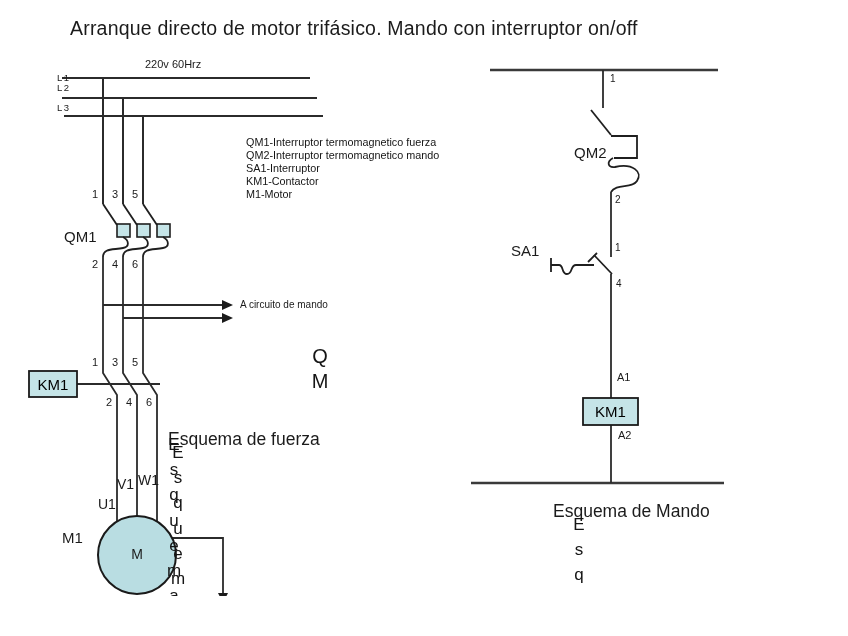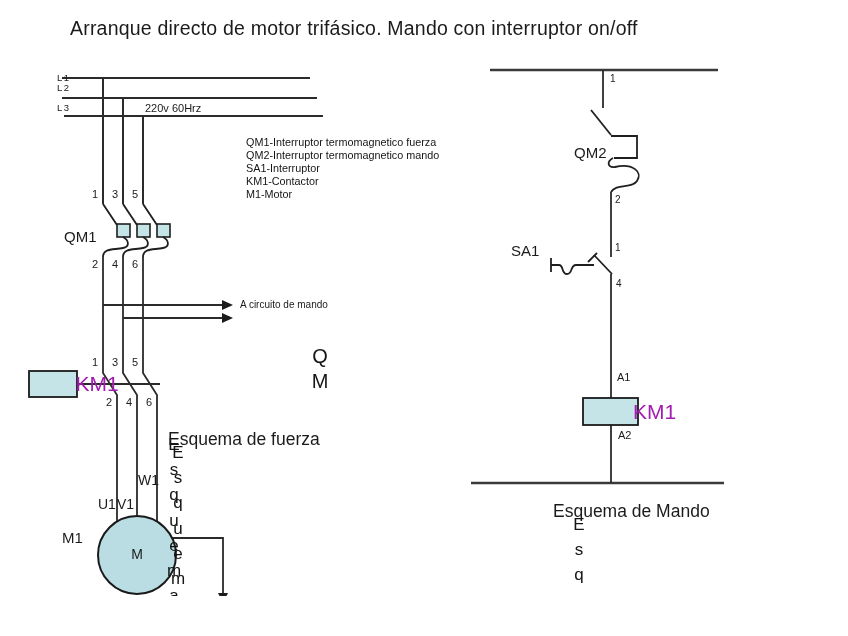--- a/index.html
+++ b/index.html
@@ -8,21 +8,21 @@
   svg{position:absolute;left:0;top:0;}
   .lbl{position:absolute;white-space:nowrap;color:#1b1b1b;}
   .title{font-size:19.5px;letter-spacing:0.2px;}
   .phase{font-size:9.5px;letter-spacing:1.5px;}
   .supply{font-size:11px;}
   .legend-line{font-size:10.8px;line-height:13px;}
   .term{font-size:11px;width:12px;text-align:right;}
   .term-l{font-size:10px;}
   .comp{font-size:15px;}
   .boxtext{position:absolute;display:flex;align-items:center;justify-content:center;
-           font-size:21px;color:#a21caf;padding-left:44px;}
+           font-size:15px;color:#000000;}
   .caption{font-size:17.5px;}
   .vcol{position:absolute;font-size:17px;text-align:center;width:18px;}
   .vcol span{display:block;height:25.2px;line-height:25.2px;}
   .vcol-qm{position:absolute;font-size:20px;text-align:center;width:22px;}
   .vcol-qm span{display:block;height:25px;line-height:25px;}
   .mlabel{font-size:14px;}
 </style>
 </head>
 <body>
 
@@ -102,21 +102,21 @@
     </g>
 
     <rect x="583" y="398" width="55" height="27" fill="#c5e4e7" stroke="#1a1a1a" stroke-width="1.8"></rect>
   </svg>
 
   <div class="lbl title" style="left:70px;top:17px;">Arranque directo de motor trifásico. Mando con interruptor on/off</div>
 
   <div class="lbl phase" style="left:57px;top:72px;">L1</div>
   <div class="lbl phase" style="left:57px;top:82px;">L2</div>
   <div class="lbl phase" style="left:57px;top:102px;">L3</div>
-  <div class="lbl supply" style="left:145px;top:58px;margin-top:44px;">220v 60Hrz</div>
+  <div class="lbl supply" style="left:145px;top:58px;">220v 60Hrz</div>
 
   <div style="position:absolute;left:246px;top:136px;">
     <div class="legend-line">QM1-Interruptor termomagnetico fuerza</div>
     <div class="legend-line">QM2-Interruptor termomagnetico mando</div>
     <div class="legend-line">SA1-Interruptor</div>
     <div class="legend-line">KM1-Contactor</div>
     <div class="legend-line">M1-Motor</div>
   </div>
 
   <div class="lbl term" style="left:86px;top:188px;">1</div>
@@ -131,21 +131,21 @@
 
   <div class="lbl term" style="left:86px;top:356px;">1</div>
   <div class="lbl term" style="left:106px;top:356px;">3</div>
   <div class="lbl term" style="left:126px;top:356px;">5</div>
   <div class="boxtext" style="left:29px;top:371px;width:48px;height:26px;">KM1</div>
   <div class="lbl term" style="left:100px;top:396px;">2</div>
   <div class="lbl term" style="left:120px;top:396px;">4</div>
   <div class="lbl term" style="left:140px;top:396px;">6</div>
 
   <div class="lbl mlabel" style="left:98px;top:496px;">U1</div>
-  <div class="lbl mlabel" style="left:117px;top:496px;">V1</div>
+  <div class="lbl mlabel" style="left:117px;top:476px;">V1</div>
   <div class="lbl mlabel" style="left:138px;top:472px;">W1</div>
   <div class="lbl comp" style="left:62px;top:529px;">M1</div>
   <div class="lbl" style="left:127px;top:546px;width:20px;text-align:center;font-size:14px;">M</div>
 
   <div class="lbl caption" style="left:168px;top:429px;">Esquema de fuerza</div>
   <div class="vcol" style="left:165px;top:432px;">
     <span>E</span>
     <span>s</span>
     <span>q</span>
     <span>u</span>

